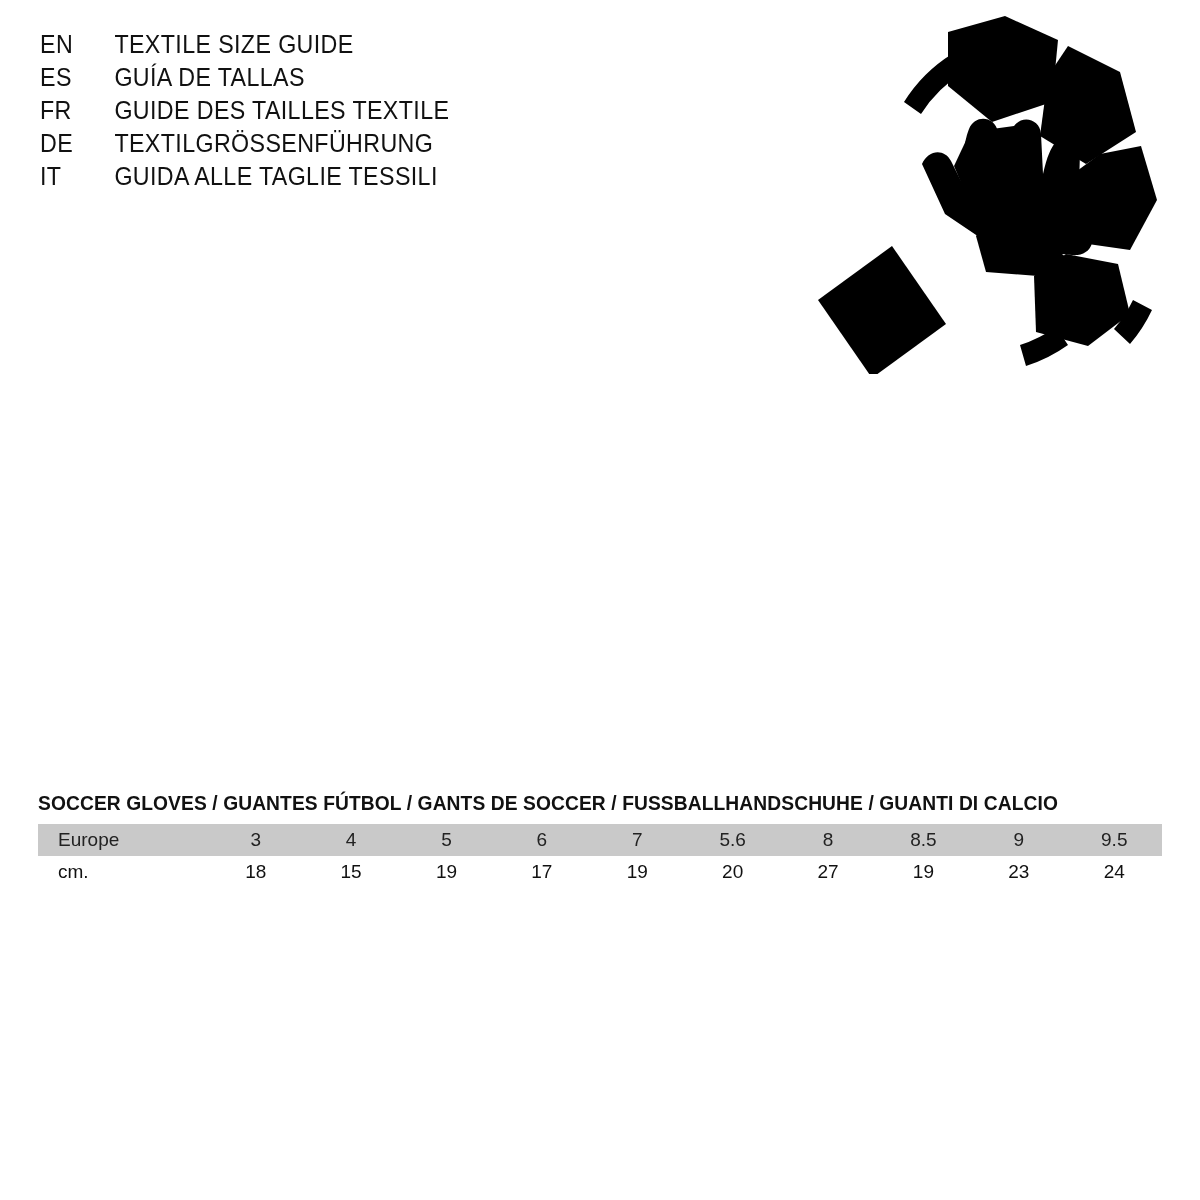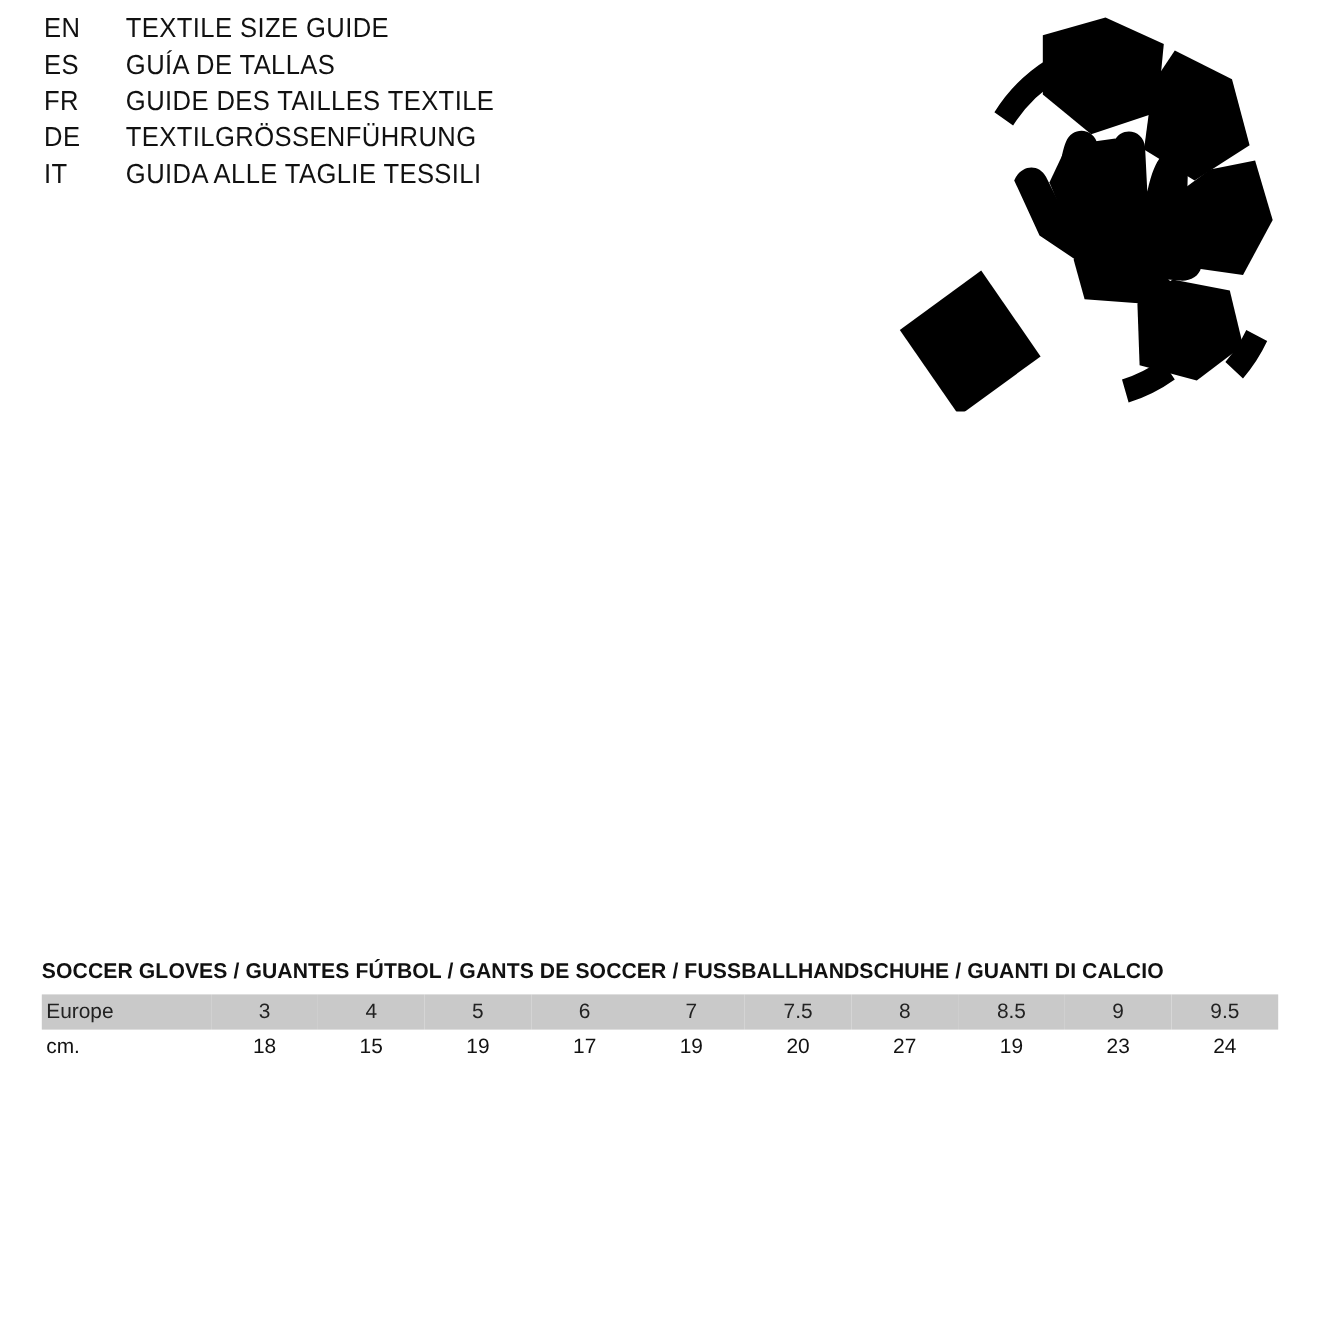--- a/index.html
+++ b/index.html
@@ -13,21 +13,21 @@
     font-family: "Liberation Sans", sans-serif;
     color: #111111;
     position: relative;
     overflow: hidden;
   }
 
   
   #legend {
     position: absolute;
     left: 40px;
-    top: 12px;
+    top: 30px;
     width: 600px;
   }
   .legend-row {
     display: flex;
     align-items: baseline;
     height: 33px;
     font-size: 25px;
     letter-spacing: 0.4px;
     font-weight: 400;
     font-stretch: condensed;
@@ -50,21 +50,21 @@
     left: 800px;
     top: 14px;
     width: 370px;
     height: 360px;
   }
 
   
   #table-block {
     position: absolute;
     left: 38px;
-    top: 872px;
+    top: 792px;
     width: 1124px;
   }
   #table-title {
     font-size: 19.5px;
     font-weight: 700;
     letter-spacing: 0.1px;
     white-space: nowrap;
     margin-bottom: 9px;
     transform: scaleX(0.985);
     transform-origin: left center;
@@ -80,21 +80,21 @@
     padding: 0;
     text-align: center;
     vertical-align: middle;
     font-weight: 400;
   }
   tr.shaded {
     background: #c9c9c9;
   }
   td.rowhead {
     text-align: left;
-    padding-left: 4px;
+    padding-left: 20px;
     width: 150px;
   }
   tr.shaded td {
     color: #222;
   }
 </style>
 </head>
 <body>
 
 <div id="legend">
@@ -162,21 +162,21 @@
 
   <table>
     <tbody>
       <tr class="shaded">
         <td class="rowhead">Europe</td>
         <td>3</td>
         <td>4</td>
         <td>5</td>
         <td>6</td>
         <td>7</td>
-        <td>7.5</td>
+        <td>5.6</td>
         <td>8</td>
         <td>8.5</td>
         <td>9</td>
         <td>9.5</td>
       </tr>
       <tr>
         <td class="rowhead">cm.</td>
         <td>18</td>
         <td>15</td>
         <td>19</td>

